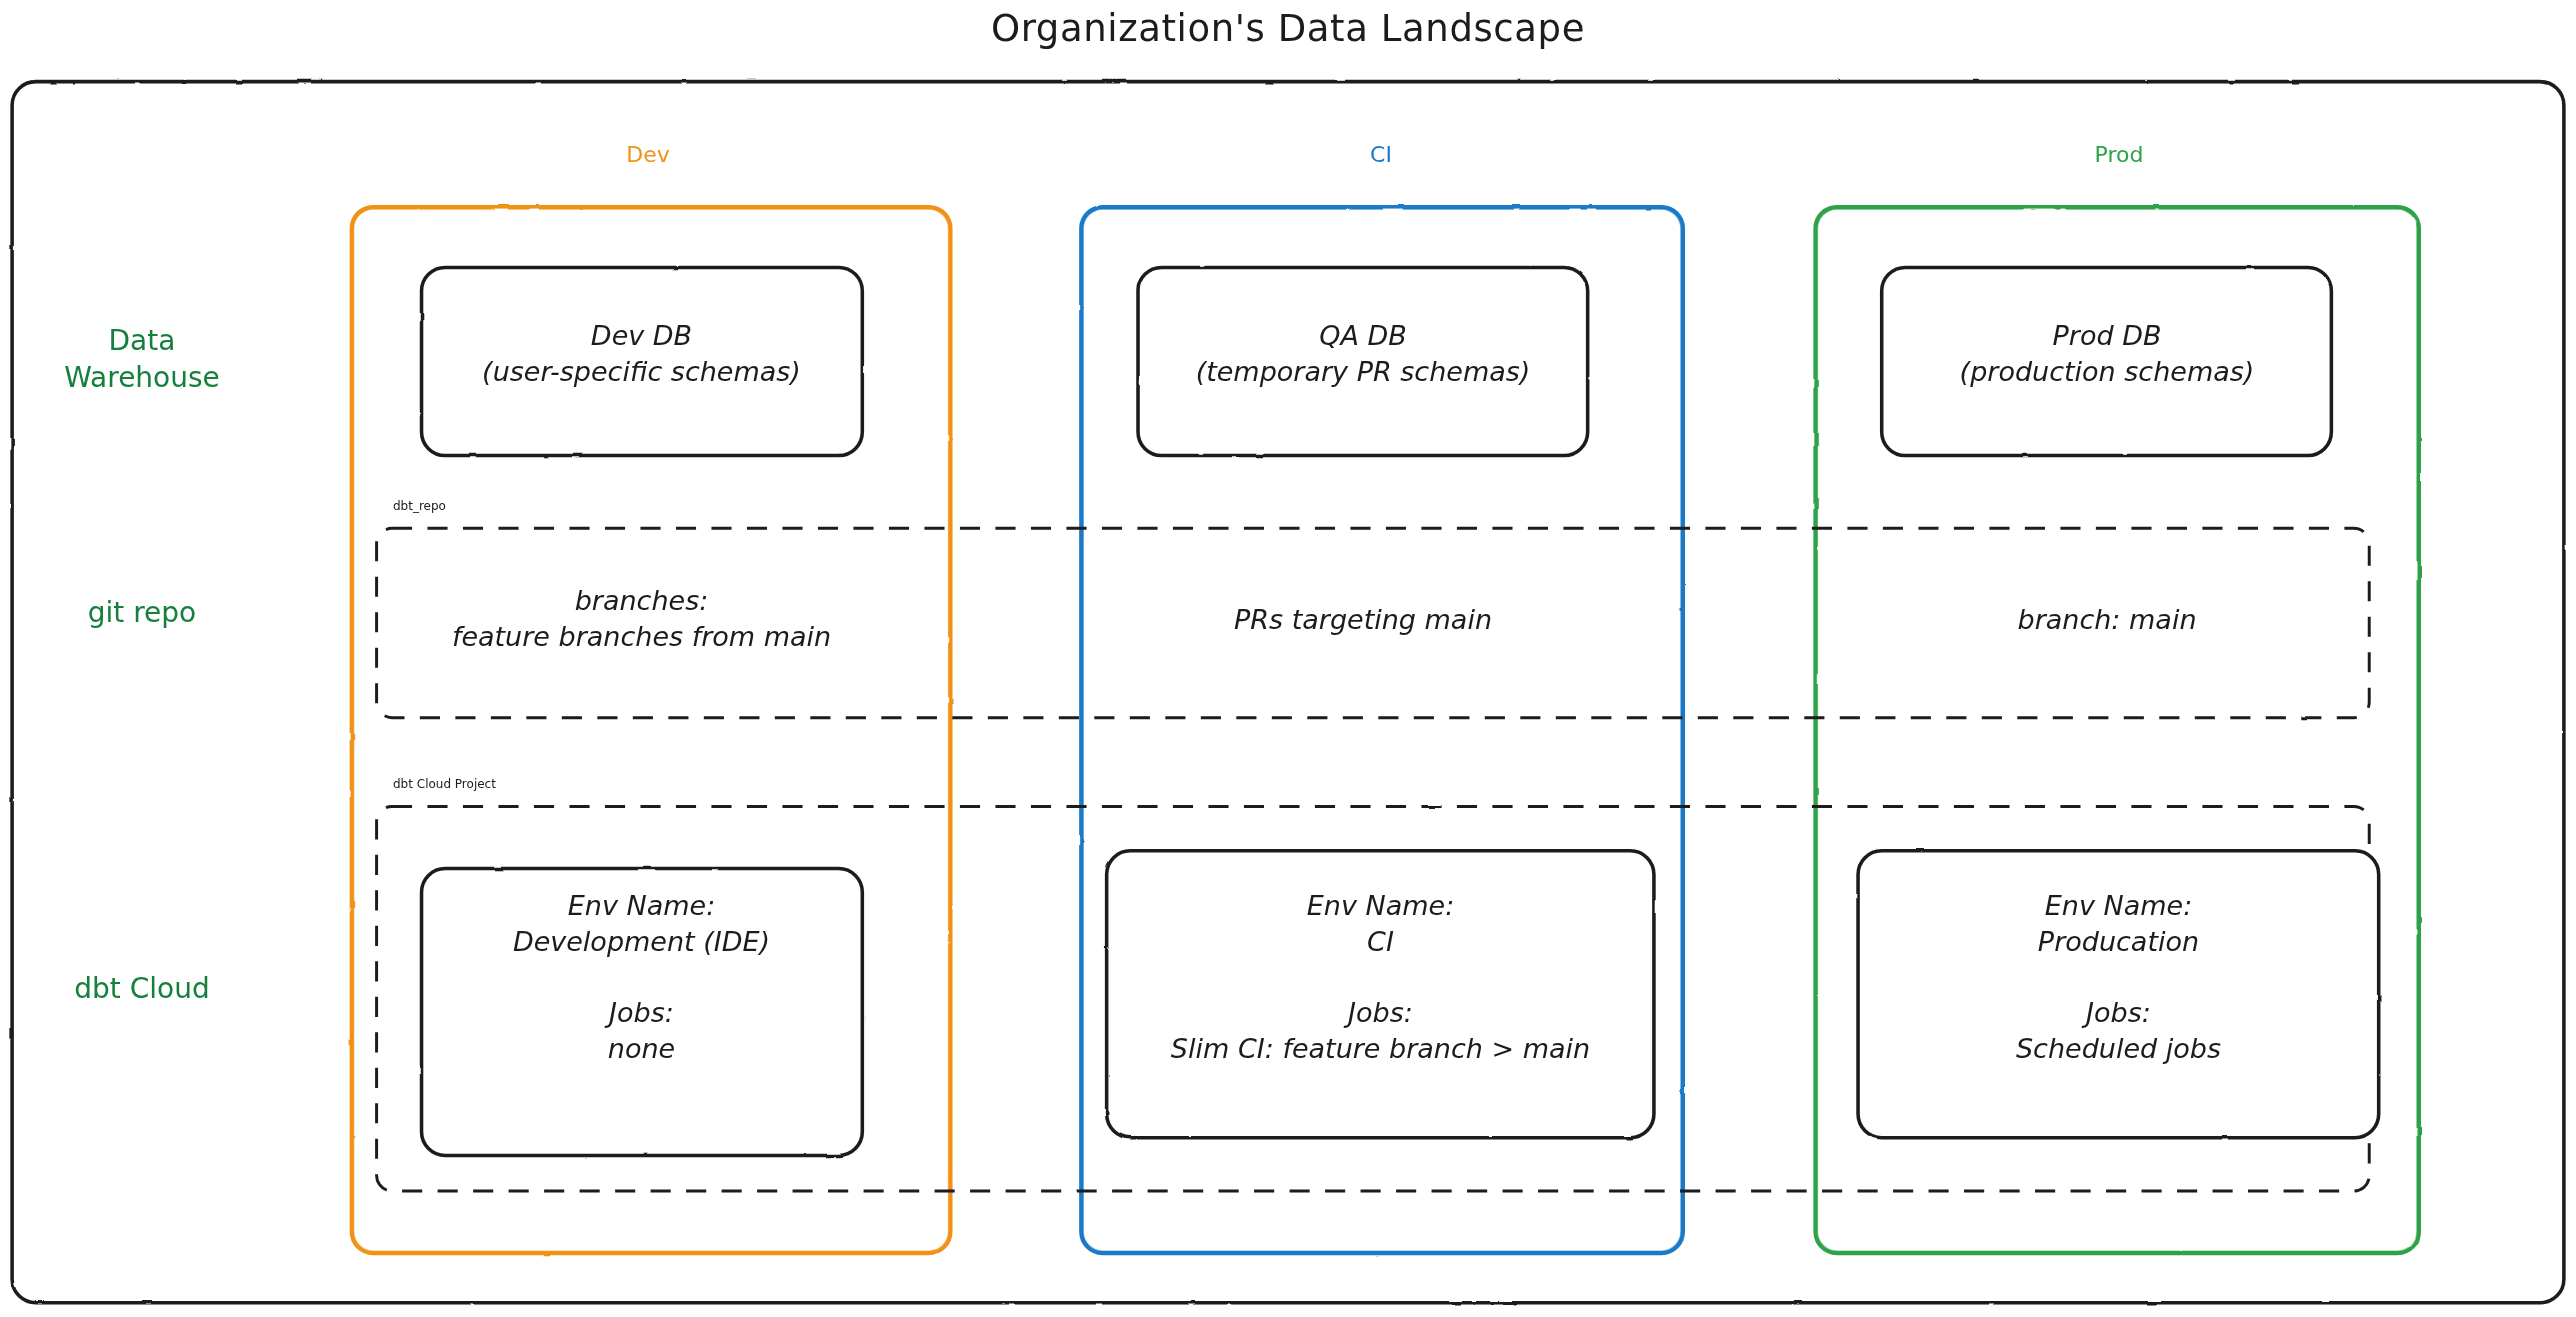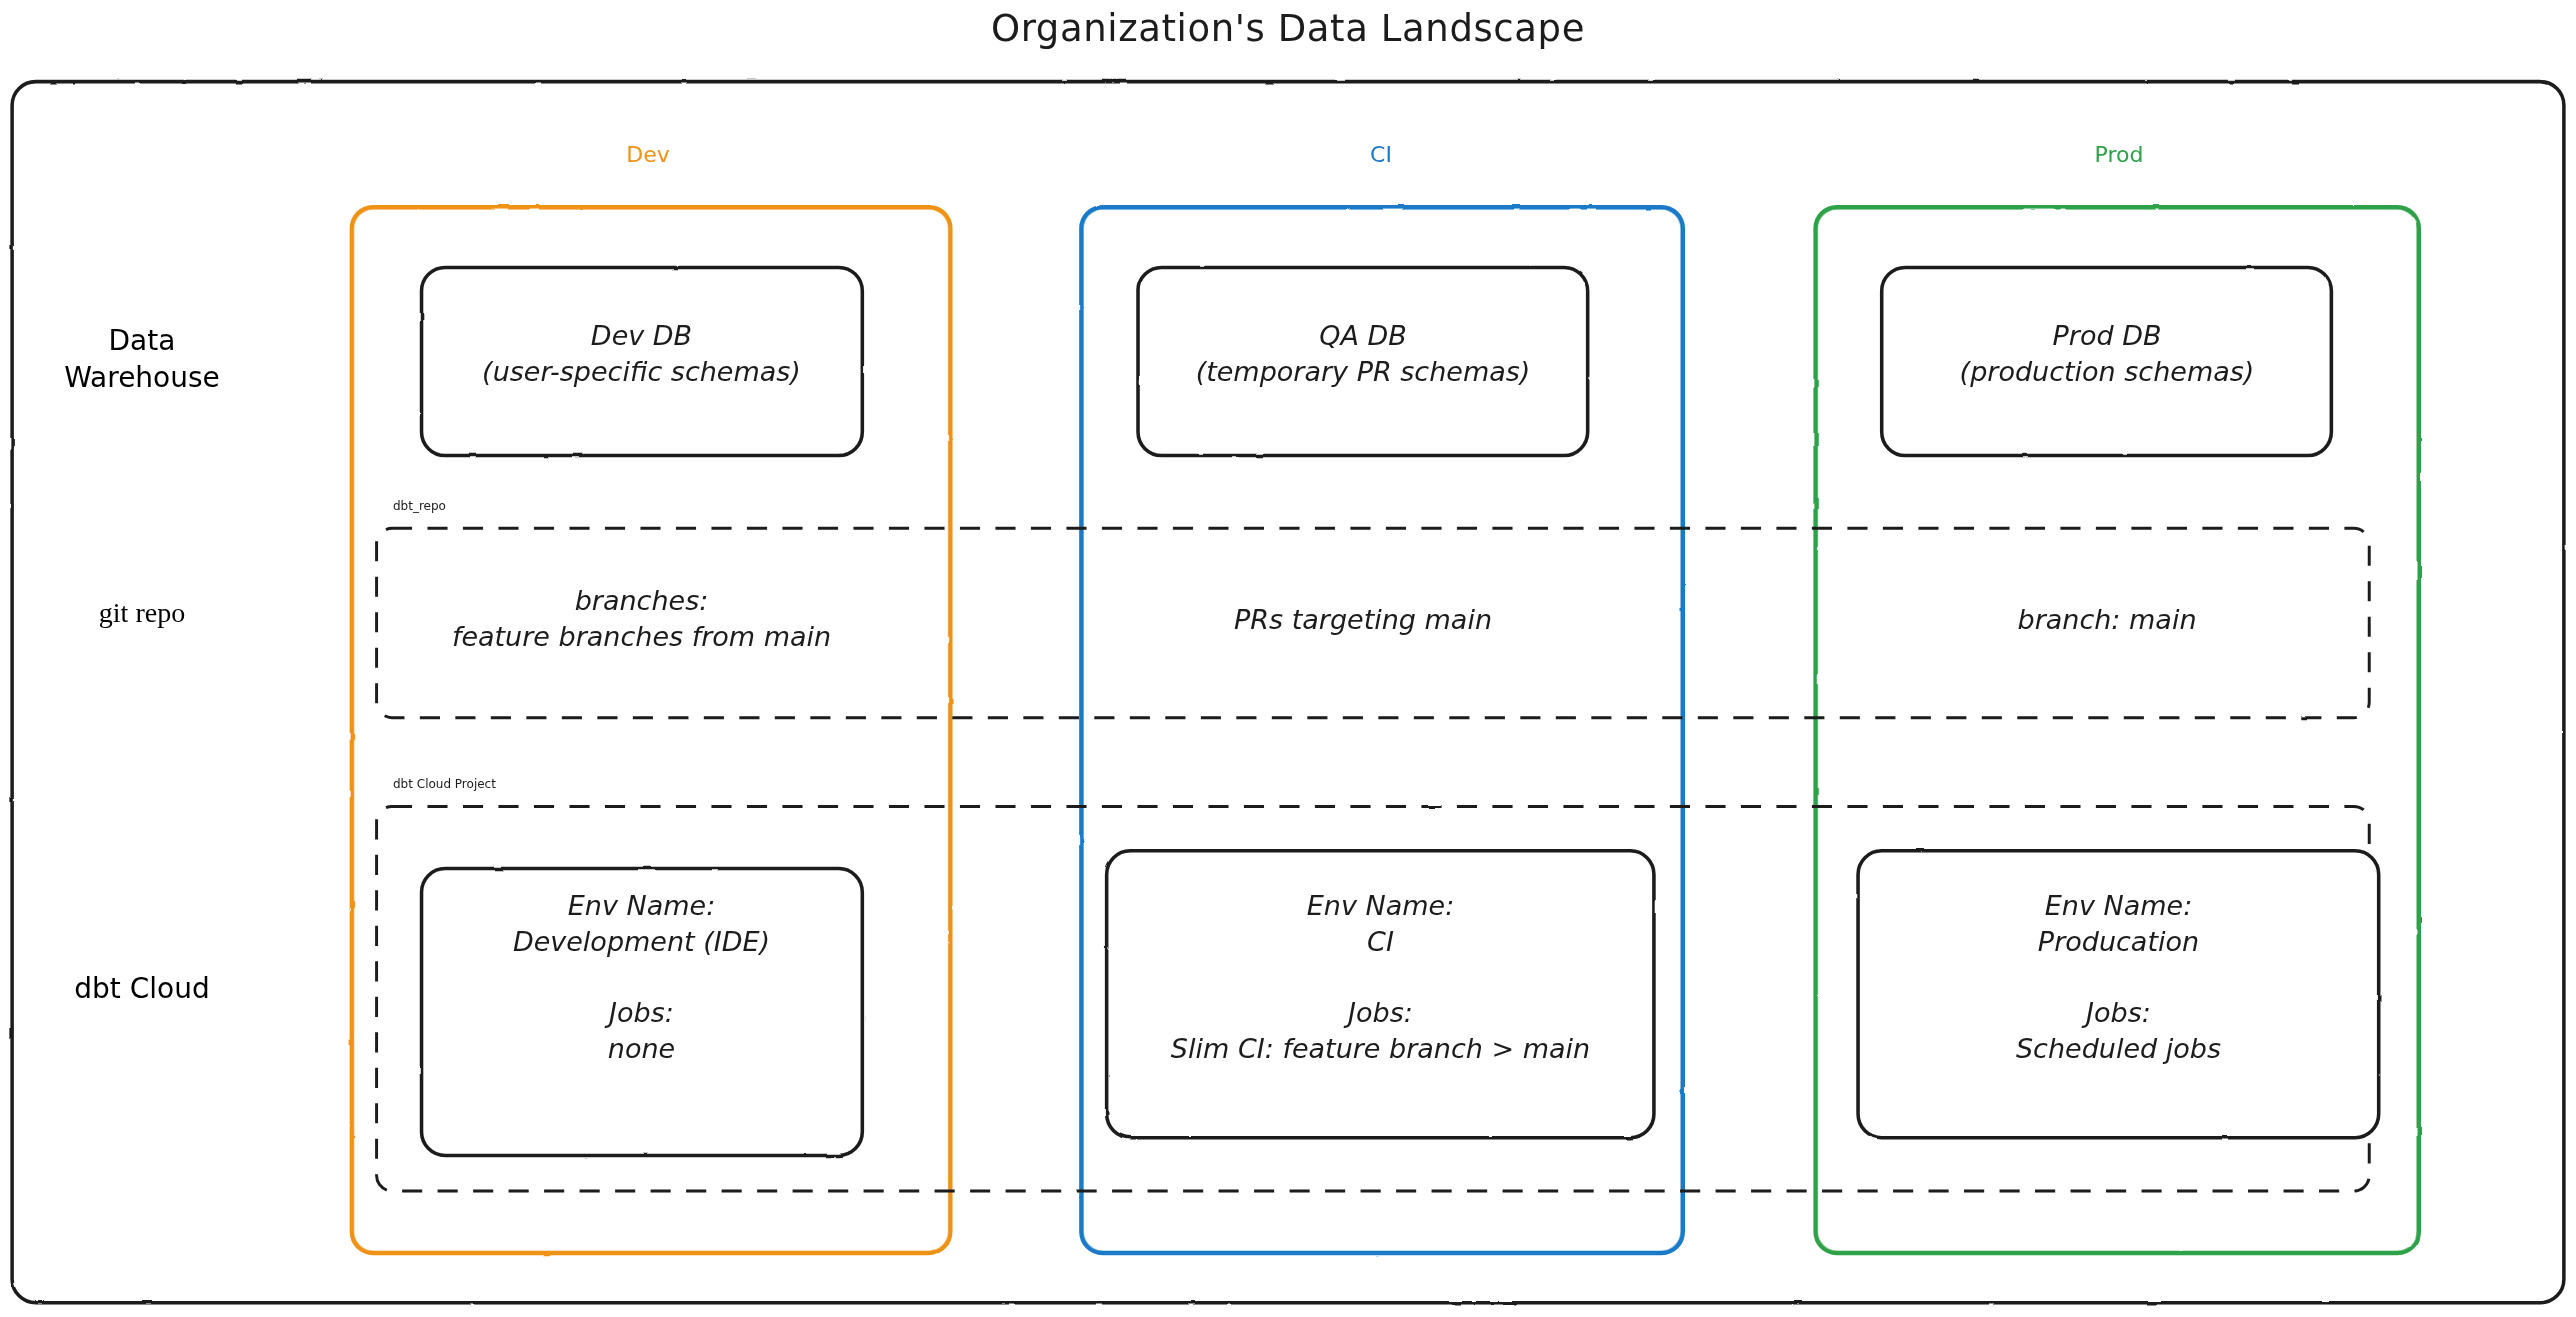--- a/index.html
+++ b/index.html
@@ -20,23 +20,23 @@
     font-size:37px;letter-spacing:0.6px;color:#1c1c1c;
   }
 
   
   .col-head{font-size:22px;top:140px;width:308px;}
   #head-dev {left:494px;color:var(--dev);}
   #head-ci  {left:1227px;color:var(--ci);}
   #head-prod{left:1965px;color:var(--prod);}
 
   
-  .row-label{font-size:28px;width:254px;left:15px;color:#000000;}
+  .row-label{font-size:28px;width:254px;left:15px;color:#15803d;}
   #row-dw   {top:323px;}
-  #row-git  {top:595px;font-family:Liberation Serif, serif;}
+  #row-git  {top:595px;}
   #row-dbt  {top:971px;}
 
   
   .group-caption{position:absolute;font-size:12px;color:#1c1c1c;text-align:left;}
   #cap-repo {left:393px;top:499px;}
   #cap-proj {left:393px;top:777px;}
 
   
   .node-text{font-size:27px;color:#1c1c1c;font-style:italic;}
 

